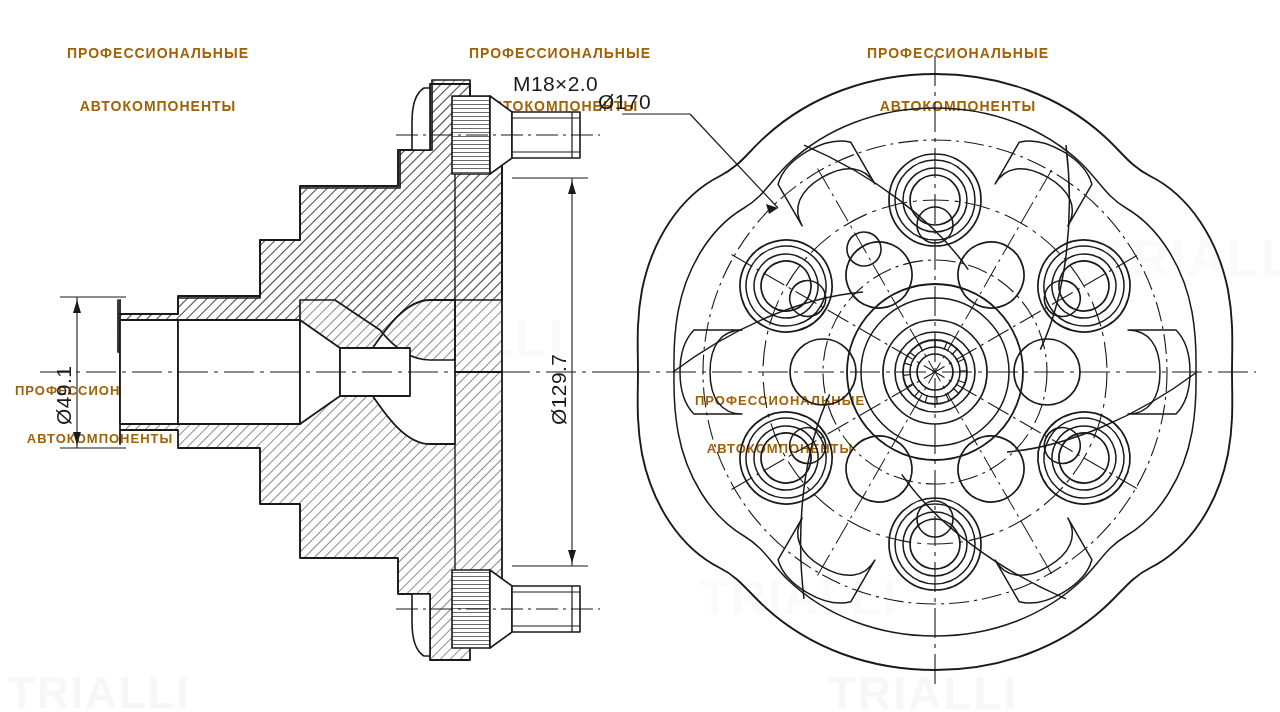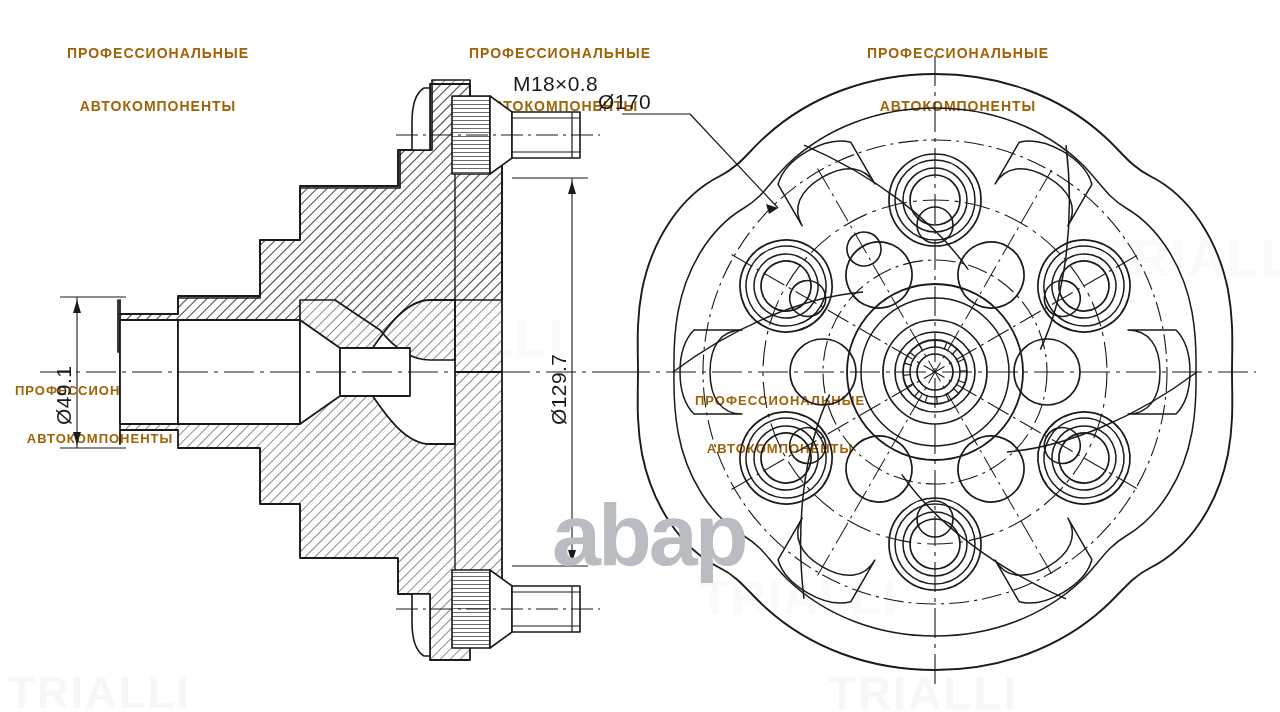--- a/index.html
+++ b/index.html
@@ -476,23 +476,22 @@
 
         <g stroke-width="1.2">
           <line x1="622" y1="114" x2="690" y2="114"></line>
           <line x1="690" y1="114" x2="778" y2="208"></line>
           <path d="M778,208 l-12,-4 l3,10 Z" fill="#1a1a1a" stroke="none"></path>
         </g>
       </g>
     </g>
   </svg>
 
-  <div class="abap-wm" style="left:552px;top:484px;">abap</div>
-
-  <div class="dim-label" style="left:513px;top:72px;">M18×0.8</div>
+
+  <div class="dim-label" style="left:513px;top:72px;">M18×2.0</div>
 
   <div class="dim-label" style="left:598px;top:90px;">Ø170</div>
 
   <div class="dim-label vert" style="left:52px;top:425px;transform:rotate(-90deg);">Ø49.1</div>
 
   <div class="dim-label vert" style="left:547px;top:425px;transform:rotate(-90deg);">Ø129.7</div>
 
 </div>
 
 </body></html>

